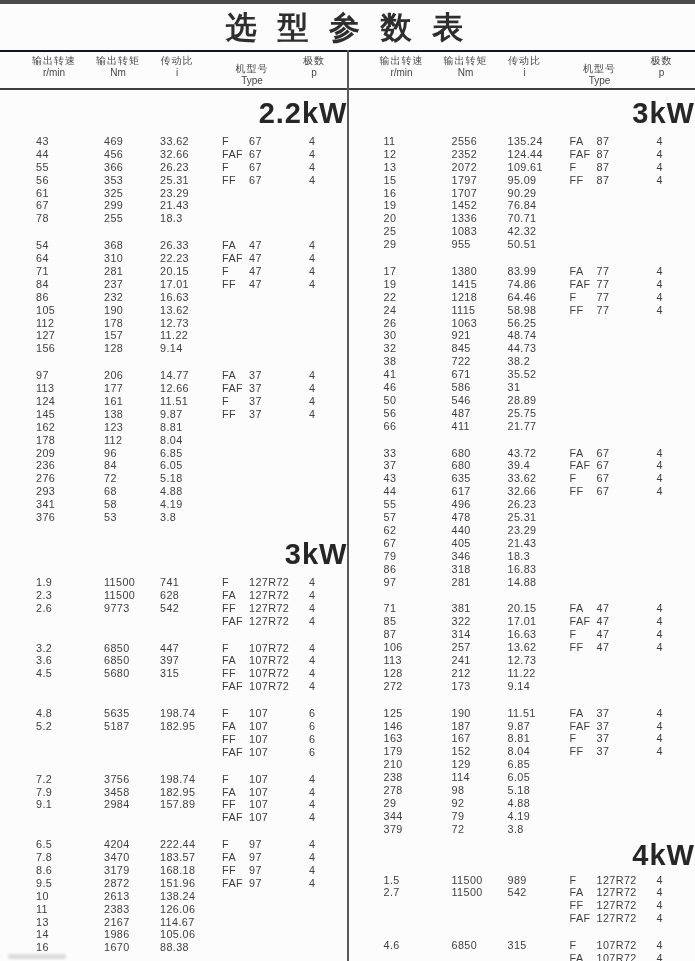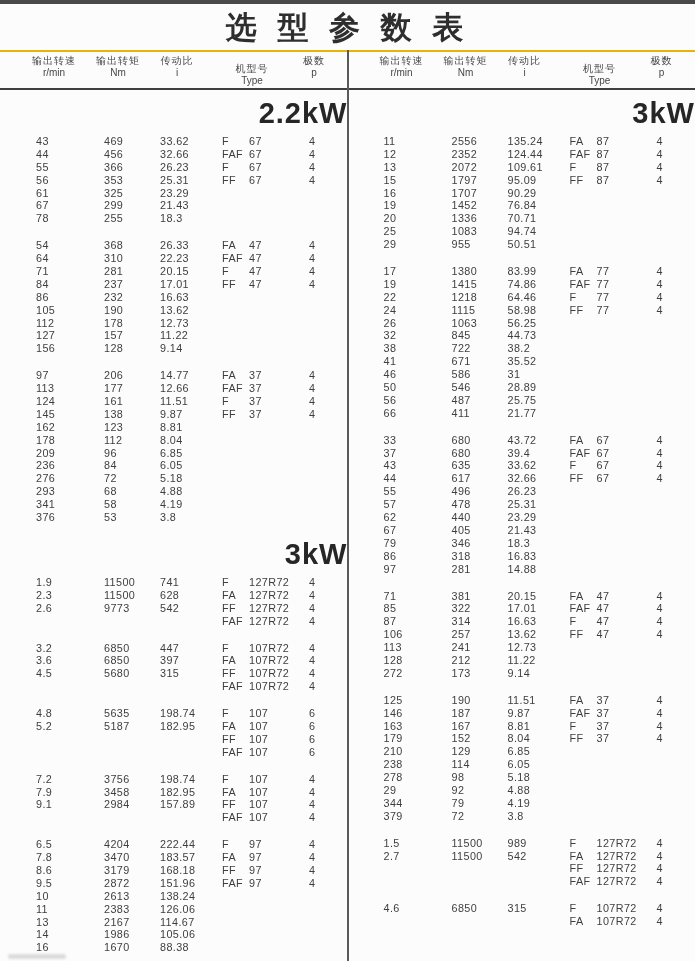--- a/index.html
+++ b/index.html
@@ -21,21 +21,21 @@
     letter-spacing:6px;
     line-height:36px;
   }
   .tablewrap{position:relative;height:912px;}
   .vdivider{
     position:absolute;left:347px;top:0;bottom:0;width:2px;
     background:#5a5a5a;
   }
   .header-band{
     display:flex;
-    border-top:2px solid #eab308;
+    border-top:2px solid #0f172a;
     border-bottom:2px solid #3f3f3f;
     height:36px;
     align-items:center;
   }
   .hgroup{width:347.5px;display:flex;}
   .hcell{text-align:center;line-height:12px;padding-top:1px;}
   .hcell .cn{font-size:10px;color:#474747;letter-spacing:1px;}
   .hcell .unit{font-size:10px;color:#474747;}
   .h0{margin-left:18px;width:72px;}
   .h1{width:56px;}
@@ -619,21 +619,21 @@
               <span class="c0">20</span>
               <span class="c1">1336</span>
               <span class="c2">70.71</span>
               <span class="c3"></span>
               <span class="c4"></span>
               <span class="c5"></span>
             </div>
             <div class="row">
               <span class="c0">25</span>
               <span class="c1">1083</span>
-              <span class="c2">94.74</span>
+              <span class="c2">42.32</span>
               <span class="c3"></span>
               <span class="c4"></span>
               <span class="c5"></span>
             </div>
             <div class="row">
               <span class="c0">29</span>
               <span class="c1">955</span>
               <span class="c2">50.51</span>
               <span class="c3"></span>
               <span class="c4"></span>
@@ -675,20 +675,28 @@
             </div>
             <div class="row">
               <span class="c0">26</span>
               <span class="c1">1063</span>
               <span class="c2">56.25</span>
               <span class="c3"></span>
               <span class="c4"></span>
               <span class="c5"></span>
             </div>
             <div class="row">
+              <span class="c0">30</span>
+              <span class="c1">921</span>
+              <span class="c2">48.74</span>
+              <span class="c3"></span>
+              <span class="c4"></span>
+              <span class="c5"></span>
+            </div>
+            <div class="row">
               <span class="c0">32</span>
               <span class="c1">845</span>
               <span class="c2">44.73</span>
               <span class="c3"></span>
               <span class="c4"></span>
               <span class="c5"></span>
             </div>
             <div class="row">
               <span class="c0">38</span>
               <span class="c1">722</span>
@@ -961,20 +969,21 @@
             </div>
             <div class="row">
               <span class="c0">379</span>
               <span class="c1">72</span>
               <span class="c2">3.8</span>
               <span class="c3"></span>
               <span class="c4"></span>
               <span class="c5"></span>
             </div>
           </div>
+          <h2 class="kw tight">4kW</h2>
           <div class="blk">
             <div class="row">
               <span class="c0">1.5</span>
               <span class="c1">11500</span>
               <span class="c2">989</span>
               <span class="c3">F</span>
               <span class="c4">127R72</span>
               <span class="c5">4</span>
             </div>
             <div class="row">

